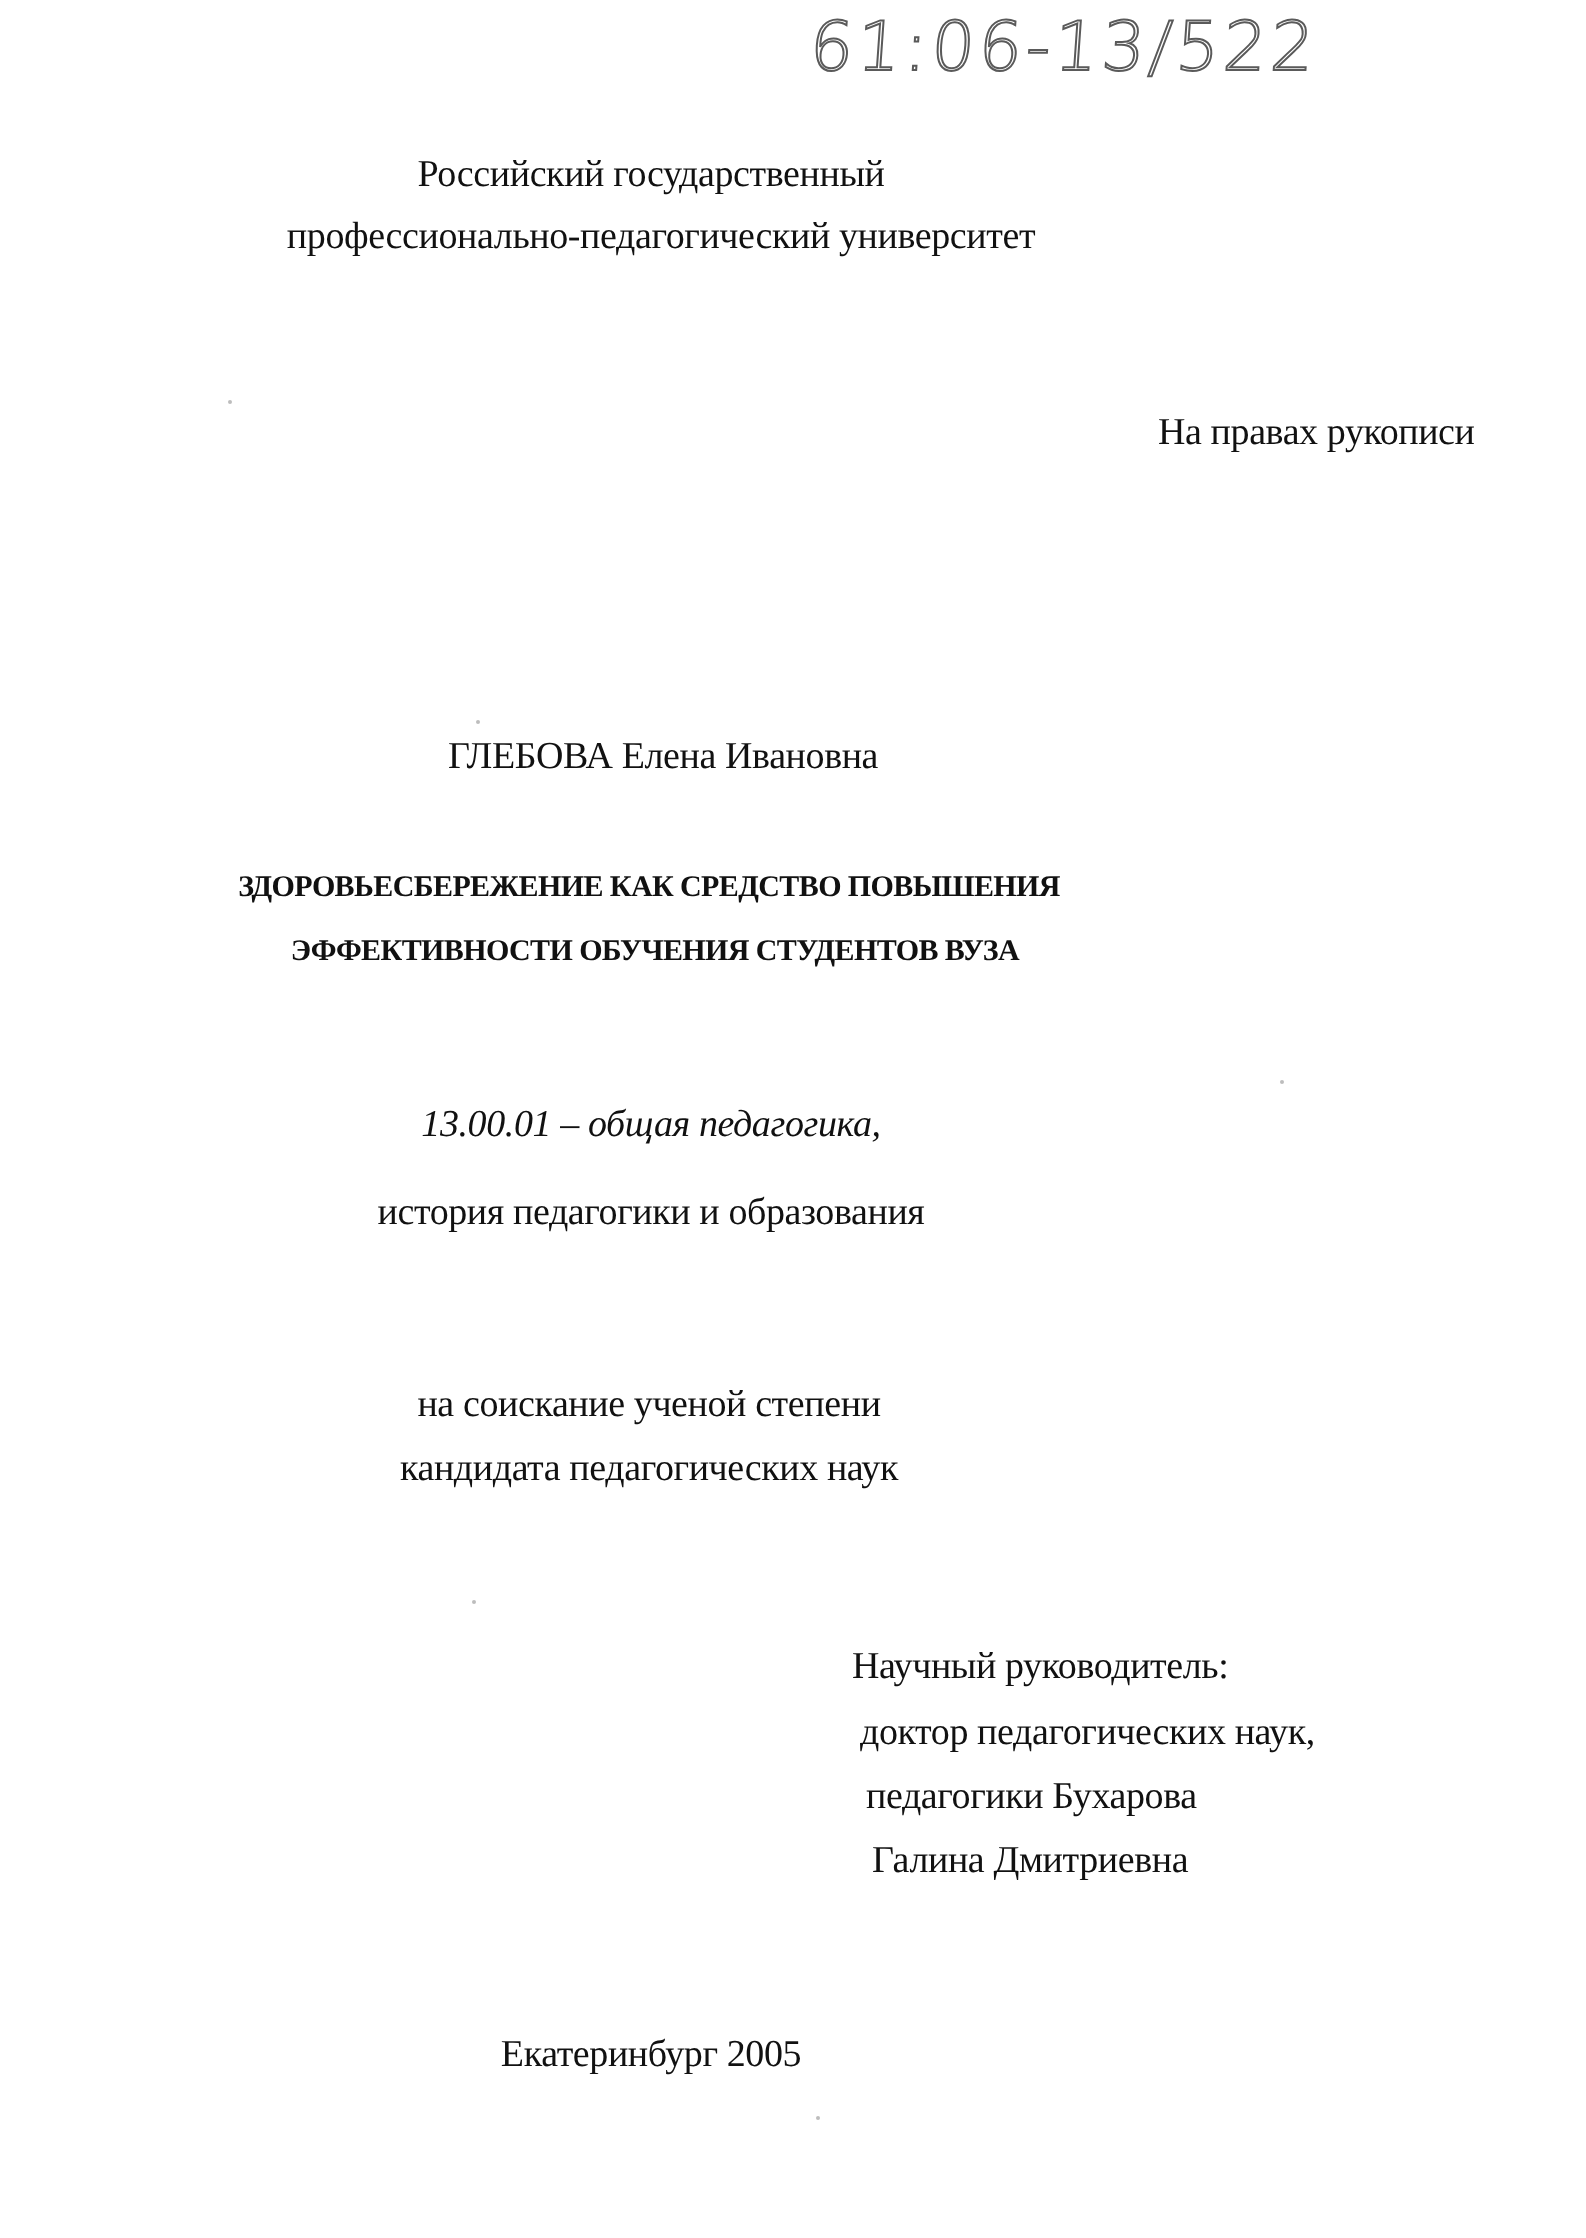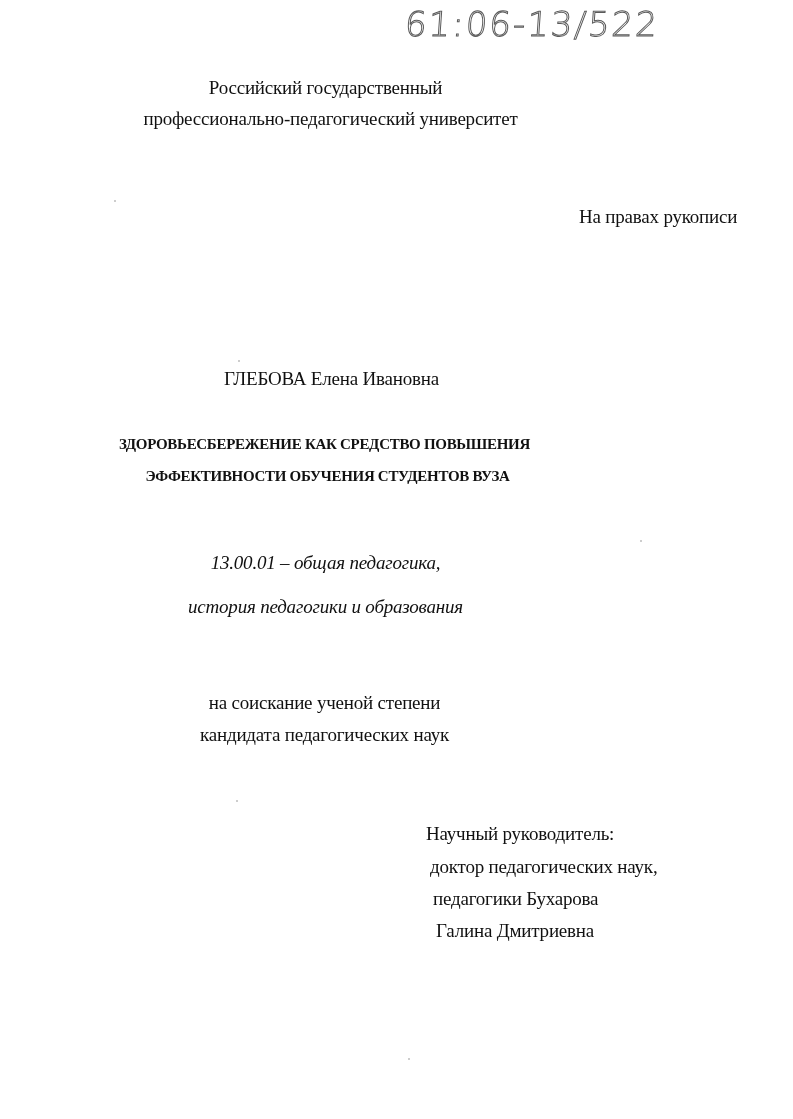--- a/index.html
+++ b/index.html
@@ -72,29 +72,30 @@
   <div class="line center" style="top:108px; left:5px;">профессионально-педагогический университет</div>
 
   <div class="line italic" style="top:206px; left:579px;">На правах рукописи</div>
 
   <div class="line center" style="top:368px; left:6px;">ГЛЕБОВА Елена Ивановна</div>
 
   <div class="line center bold" style="top:433px; left:-1px;">ЗДОРОВЬЕСБЕРЕЖЕНИЕ КАК СРЕДСТВО ПОВЫШЕНИЯ</div>
   <div class="line center bold" style="top:465px; left:2px;">ЭФФЕКТИВНОСТИ ОБУЧЕНИЯ СТУДЕНТОВ ВУЗА</div>
 
   <div class="line center" style="top:552px; left:0px;font-style:italic;">13.00.01 – общая педагогика,</div>
-  <div class="line center" style="top:596px; left:0px;font-style:italic;">история педагогики и образования</div>
+  <div class="line center" style="top:596px; left:0px;">история педагогики и образования</div>
 
   <div class="line center" style="top:692px; left:-1px;">на соискание ученой степени</div>
   <div class="line center" style="top:724px; left:-1px;font-family:Liberation Serif, serif;">кандидата педагогических наук</div>
 
   <div class="line" style="top:823px; left:426px;">Научный руководитель:</div>
   <div class="line" style="top:856px; left:430px;">доктор педагогических наук,</div>
   <div class="line" style="top:888px; left:433px;">педагогики Бухарова</div>
   <div class="line" style="top:920px; left:436px;">Галина Дмитриевна</div>
 
+  <div class="line center" style="top:1017px; left:0px;">Екатеринбург  2005</div>
 
   <div class="speck" style="left:114px; top:200px;"></div>
   <div class="speck" style="left:238px; top:360px;"></div>
   <div class="speck" style="left:236px; top:800px;"></div>
   <div class="speck" style="left:640px; top:540px;"></div>
   <div class="speck" style="left:408px; top:1058px;"></div>
 </div>
 
 </body></html>

